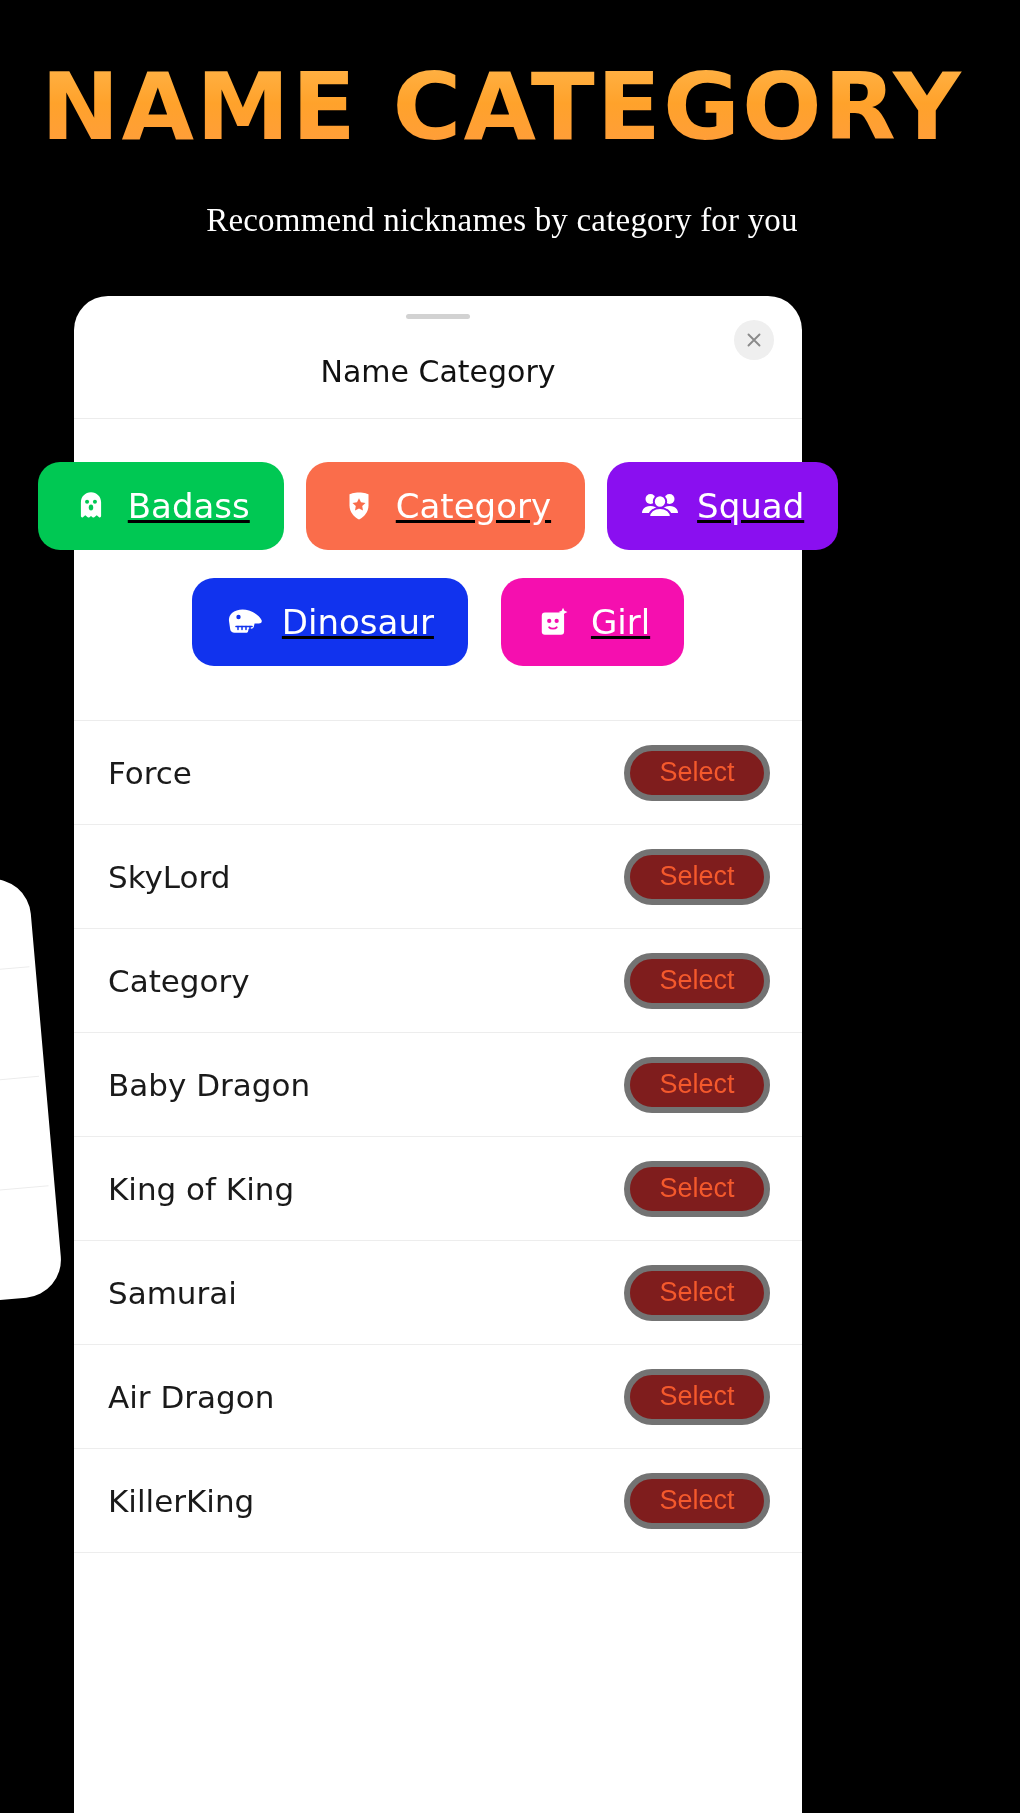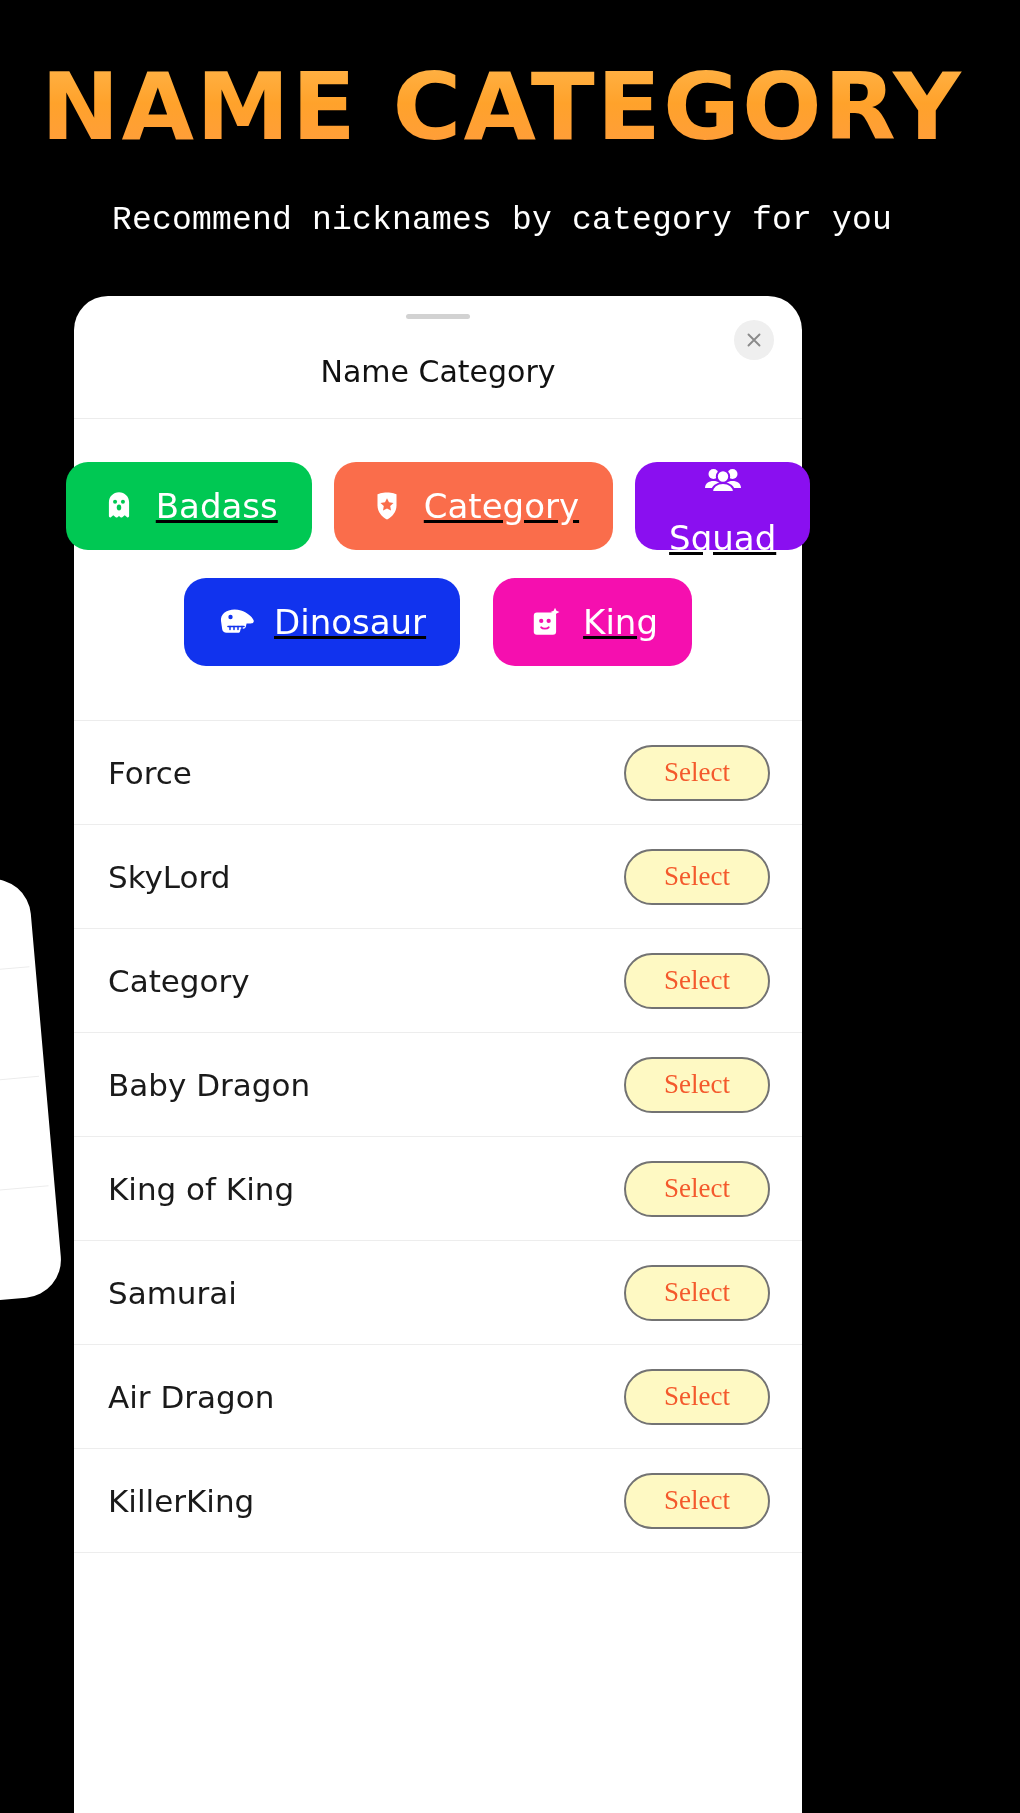--- a/index.html
+++ b/index.html
@@ -33,21 +33,21 @@
     letter-spacing: 2px;
     background: linear-gradient(180deg, #FFB347 0%, #FFA22B 45%, #FF9D3D 100%);
     -webkit-background-clip: text;
     background-clip: text;
     color: transparent;
     -webkit-text-fill-color: transparent;
     transform: scaleX(1.02);
   }
   .hero-sub {
     margin-top: 48px;
-    font-family: Liberation Mono, monospace;
+    font-family: Liberation Serif, serif;
     font-weight: 300;
     font-size: 33px;
     color: #FFFFFF;
     letter-spacing: 0.2px;
   }
 
   
   .left-peek {
     position: absolute;
     left: -64px;
@@ -162,21 +162,21 @@
     align-items: center;
     justify-content: center;
     width: 38px;
     height: 38px;
     flex: 0 0 auto;
   }
   .chip .chip-icon svg { display: block; }
 
   
   .chip.bleed-left { margin-left: -96px; }
-  .chip.bleed-right { margin-right: -96px; flex-direction: column; }
+  .chip.bleed-right { margin-right: -96px; }
 
   
   .list {
     position: absolute;
     top: 425px;
     left: 0;
     width: 728px;
     bottom: 0;
   }
   .row {
@@ -191,25 +191,25 @@
   }
   .row-name {
     font-family: "DejaVu Sans", sans-serif;
     font-weight: 400;
     font-size: 31px;
     color: #1A1A1A;
   }
   .select-btn {
     width: 146px;
     height: 56px;
-    border: 2px solid #737373;
+    border: 6px solid #737373;
     border-radius: 28px;
-    background: #fef9c3;
+    background: #7f1d1d;
     color: #F4592C;
-    font-family: Liberation Serif, serif;
+    font-family: Liberation Sans, sans-serif;
     font-weight: 400;
     font-size: 27px;
     display: flex;
     align-items: center;
     justify-content: center;
   }
 </style>
 </head>
 <body>
 
@@ -298,21 +298,21 @@
         <div class="chip" style="background:#F50FAF">
           <span class="chip-icon">
             <svg width="34" height="34" viewBox="0 0 32 32">
               <rect x="4.5" y="7" width="21" height="21" rx="3" fill="#FFFFFF"></rect>
               <circle cx="11.5" cy="15" r="2" fill="#F50FAF"></circle>
               <circle cx="18.5" cy="15" r="2" fill="#F50FAF"></circle>
               <path d="M11.5 21c1.3 1.6 5.7 1.6 7 0" stroke="#F50FAF" stroke-width="1.8" fill="none" stroke-linecap="round"></path>
               <path d="M24.5 2.5 l1.3 2.9 2.9 1.3 -2.9 1.3 -1.3 2.9 -1.3 -2.9 -2.9 -1.3 2.9 -1.3z" fill="#FFFFFF"></path>
             </svg>
           </span>
-          <span>King</span>
+          <span>Girl</span>
         </div>
 
       </div>
     </div>
 
     <div class="divider cats"></div>
 
     <div class="list">
 
       <div class="row">

